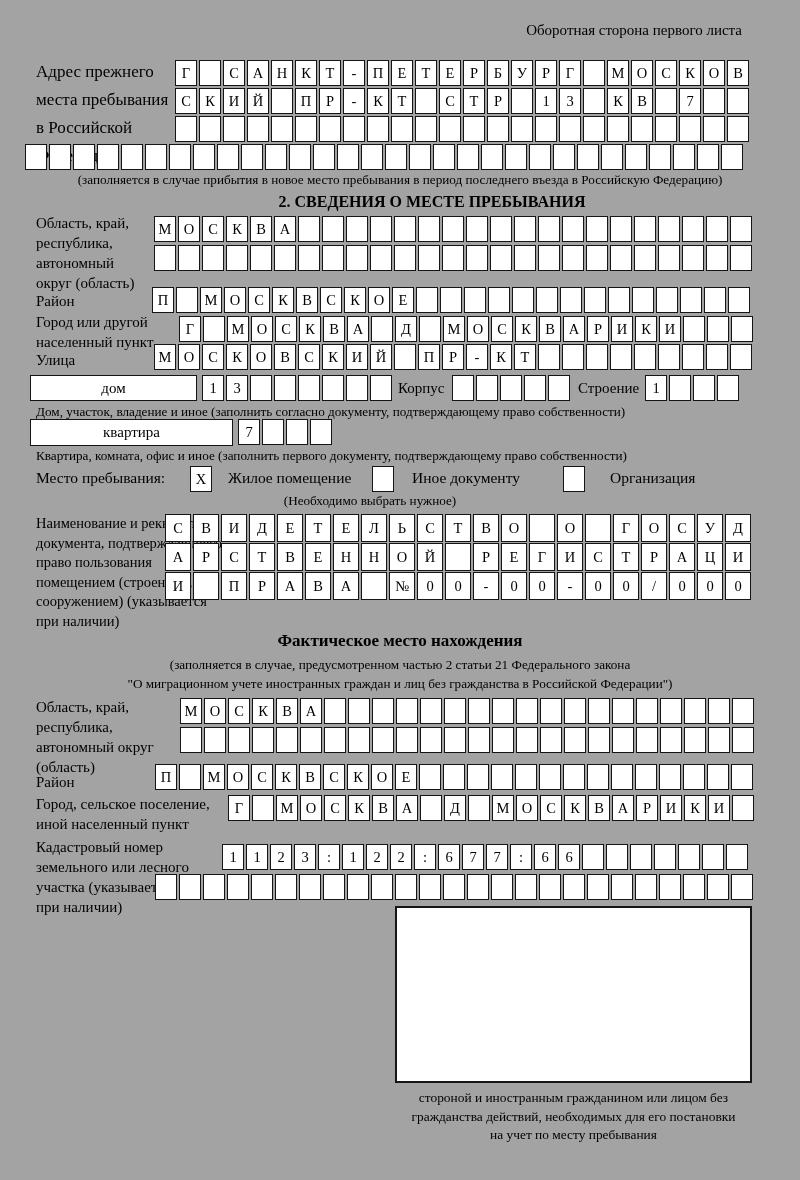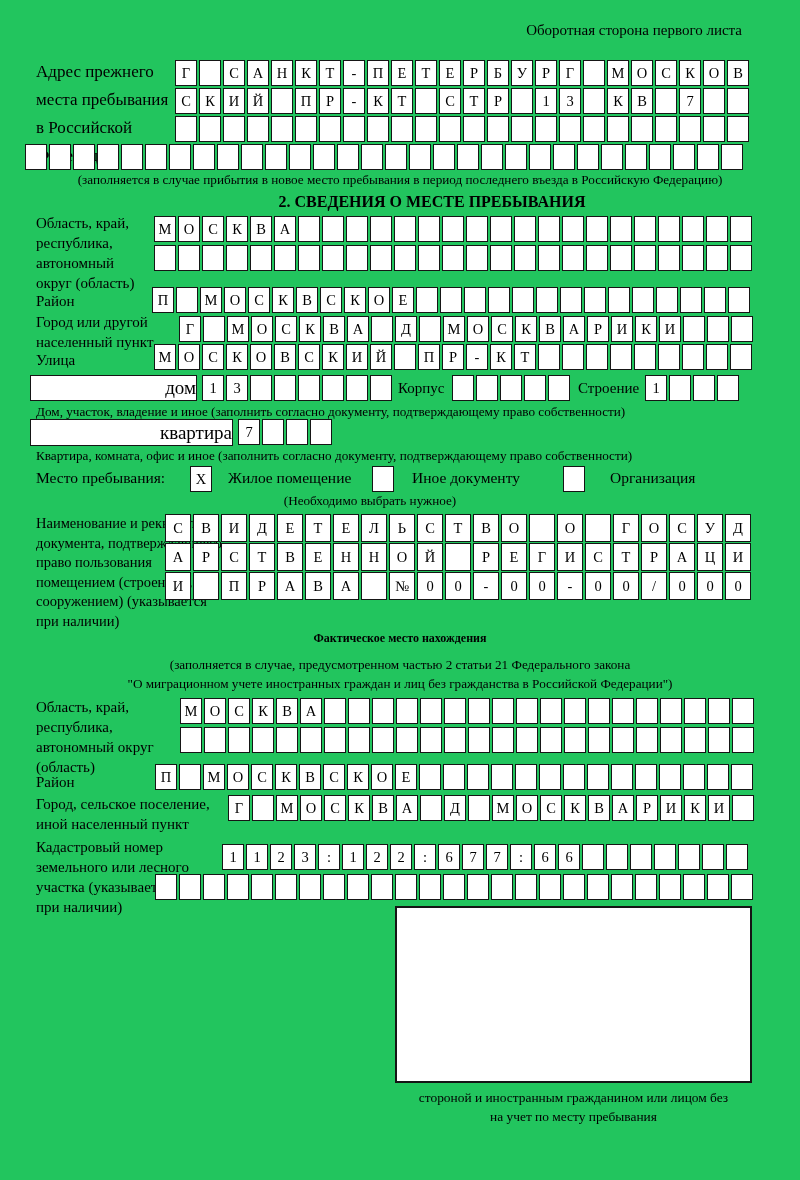--- a/index.html
+++ b/index.html
@@ -1,31 +1,31 @@
 <!DOCTYPE html>
 <html><head>
 <meta charset="utf-8">
 <style>
   html,body{margin:0;padding:0;background:#fff;}
-  .page{position:relative;width:800px;height:1180px;background:#22c55e;
+  .page{position:relative;width:800px;height:1180px;background:#a3a3a3;
         font-family:"Liberation Serif","DejaVu Serif",serif;color:#000;overflow:hidden;}
   .abs{position:absolute;}
   .lbl{font-size:15px;line-height:20px;}
   .lbl28{font-size:17px;line-height:28px;}
   .lbl195{font-size:14.5px;line-height:19.5px;}
   .note{font-size:13.2px;}
   .center{left:0;width:800px;text-align:center;}
   .bold{font-weight:bold;}
   .boxrow{position:absolute;display:flex;}
   .cell{flex:0 0 auto;width:22px;height:26px;margin-right:2px;border:1.6px solid #151515;
         box-sizing:border-box;display:flex;align-items:center;justify-content:center;
         font-size:14.5px;background:#fff;}
   .cell.wide{width:26px;height:28px;}
   .widebox{position:absolute;border:1.6px solid #151515;box-sizing:border-box;background:#fff;
-           display:flex;align-items:center;justify-content:flex-end;font-size:19px;}
+           display:flex;align-items:center;justify-content:center;font-size:15px;}
   .bigbox{position:absolute;border:2px solid #151515;box-sizing:border-box;background:#fff;}
   .caption{font-size:13.4px;line-height:18.5px;text-align:center;}
 </style>
 </head>
 <body>
 
 <div class="page">
 
   <div class="abs lbl" style="top:20px;right:58px;">Оборотная сторона первого листа</div>
 
@@ -331,21 +331,21 @@
 
   <div class="widebox" style="left:30px;top:419px;width:203px;height:27px;">
     <span>квартира</span>
   </div>
   <div class="boxrow" style="left:238px;top:419px;">
       <span class="cell">7</span>
       <span class="cell"></span>
       <span class="cell"></span>
       <span class="cell"></span>
     </div>
-  <div class="abs note" style="left:36px;top:448px;">Квартира, комната, офис и иное (заполнить согласно документу, подтверждающему право собственности)</div>
+  <div class="abs note" style="left:36px;top:448px;">Квартира, комната, офис и иное (заполнить первого документу, подтверждающему право собственности)</div>
 
   <div class="abs" style="left:36px;top:469px;font-size:15.5px;">Место пребывания:</div>
   <div class="boxrow" style="left:190px;top:466px;">
       <span class="cell">X</span>
     </div>
   <div class="abs" style="left:228px;top:469px;font-size:15.5px;">Жилое помещение</div>
   <div class="boxrow" style="left:372px;top:466px;">
       <span class="cell"></span>
     </div>
   <div class="abs" style="left:412px;top:469px;font-size:15.5px;">Иное документу</div>
@@ -426,21 +426,21 @@
       <span class="cell wide">0</span>
       <span class="cell wide">-</span>
       <span class="cell wide">0</span>
       <span class="cell wide">0</span>
       <span class="cell wide">/</span>
       <span class="cell wide">0</span>
       <span class="cell wide">0</span>
       <span class="cell wide">0</span>
     </div>
 
-  <div class="abs center bold" style="top:631px;font-size:12px;">Фактическое место нахождения</div>
+  <div class="abs center bold" style="top:631px;font-size:17px;">Фактическое место нахождения</div>
   <div class="abs note center" style="top:657px;">(заполняется в случае, предусмотренном частью 2 статьи 21 Федерального закона</div>
   <div class="abs note center" style="top:676px;">"О миграционном учете иностранных граждан и лиц без гражданства в Российской Федерации")</div>
 
   <div class="abs lbl" style="left:36px;top:697px;">
       <div>Область, край,</div>
       <div>республика,</div>
       <div>автономный округ</div>
       <div>(область)</div>
     </div>
   <div class="boxrow" style="left:180px;top:698px;">
@@ -608,16 +608,17 @@
       <span class="cell"></span>
       <span class="cell"></span>
       <span class="cell"></span>
       <span class="cell"></span>
       <span class="cell"></span>
     </div>
 
   <div class="bigbox" style="left:395px;top:906px;width:357px;height:177px;"></div>
   <div class="abs caption" style="left:385px;top:1089px;width:377px;">
       <div>стороной и иностранным гражданином или лицом без</div>
+      <div>гражданства действий, необходимых для его постановки</div>
       <div>на учет по месту пребывания</div>
     </div>
 
 </div>
 
 </body></html>

